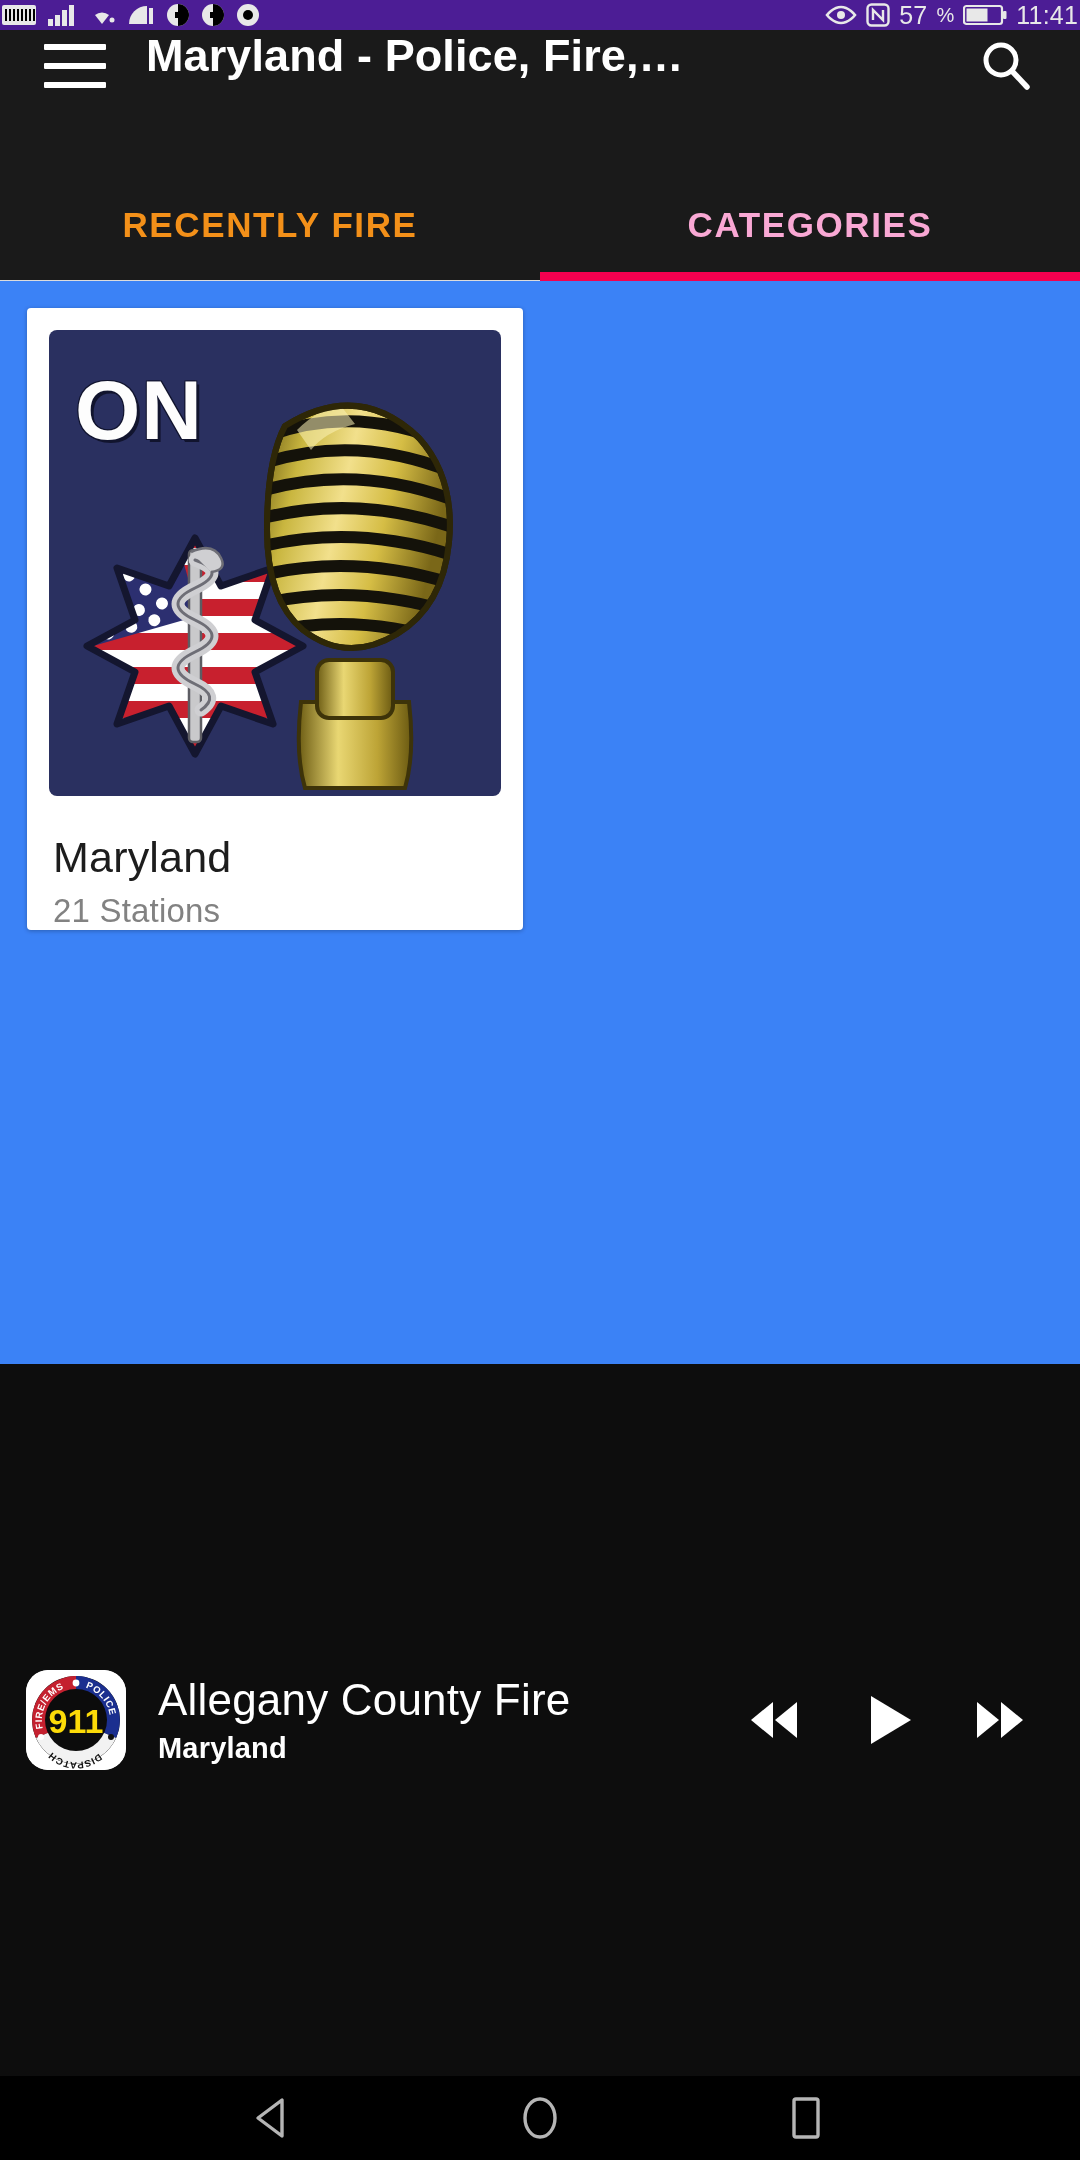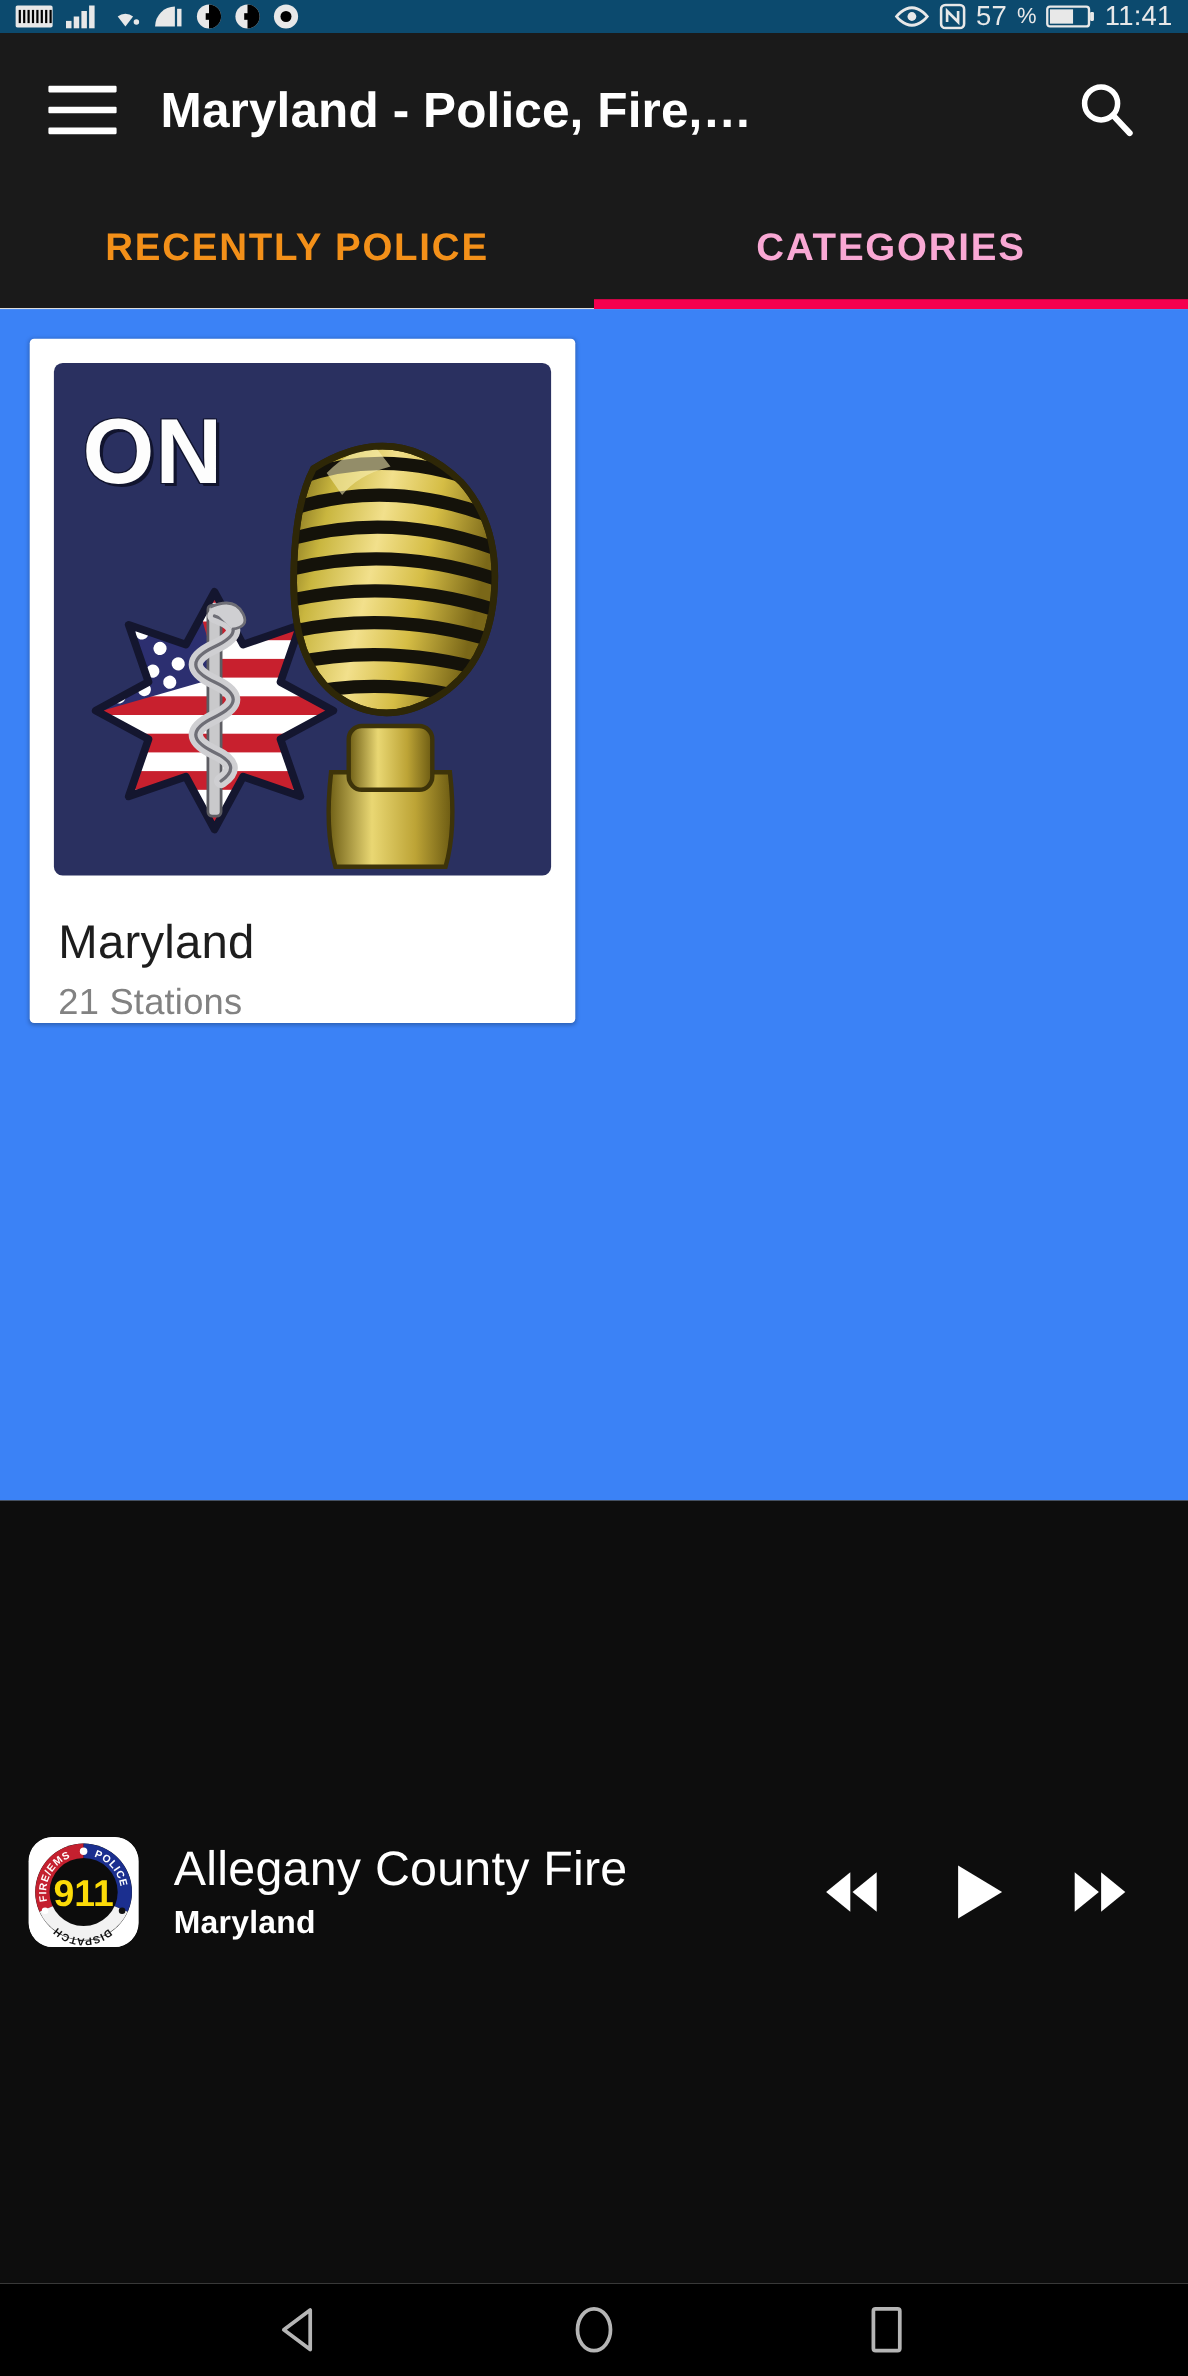--- a/index.html
+++ b/index.html
@@ -7,33 +7,33 @@
     width:1080px; height:2160px;
     background:#000;
     font-family:"Liberation Sans", sans-serif;
     overflow:hidden;
   }
   .screen { position:relative; width:1080px; height:2160px; background:#dcdcdc; }
 
   
   .status-bar {
     position:absolute; left:0; top:0; width:1080px; height:30px;
-    background:#0c4a6e; color:#e8e8e8;
-    display:flex; align-items:center; padding:0 14px;
+    background:#4c1d95; color:#e8e8e8;
+    display:flex; align-items:center; padding:0 2px;
   }
   .status-left { display:flex; align-items:center; gap:11px; height:30px; }
   .status-right { margin-left:auto; display:flex; align-items:center; gap:9px; height:30px; }
   .sicon { display:block; }
   .status-text { font-size:25px; line-height:30px; letter-spacing:.2px; font-weight:400; }
   .pct { font-size:20px; line-height:30px; }
 
   
   .appbar {
     position:absolute; left:0; top:30px; width:1080px; height:140px;
-    background:#1a1a1a; display:flex; align-items:center;
+    background:#1a1a1a; display:flex; align-items:flex-start;
   }
   .hamburger { width:96px; margin-left:32px; display:flex; flex-direction:column;
                justify-content:center; gap:13px; cursor:pointer; padding:14px 12px; }
   .hamburger i { display:block; height:6px; background:#fff; border-radius:1px; width:62px; }
   .appbar-title {
     color:#fff; font-size:45px; font-weight:700; letter-spacing:.1px;
     margin-left:18px; white-space:nowrap; overflow:hidden;
     max-width:640px;
   }
   .search-btn { margin-left:auto; margin-right:38px; width:72px; height:72px;
@@ -200,21 +200,21 @@
     <div class="search-btn">
       <svg width="60" height="60" viewBox="0 0 60 60">
         <circle cx="25" cy="24" r="15" fill="none" stroke="#ffffff" stroke-width="5"></circle>
         <line x1="36" y1="35" x2="51" y2="51" stroke="#ffffff" stroke-width="5.5" stroke-linecap="round"></line>
       </svg>
     </div>
   </div>
 
   <div class="tabs">
     <div class="tab active-orange">
-      <span>RECENTLY POLICE</span>
+      <span>RECENTLY FIRE</span>
     </div>
     <div class="tab inactive">
       <span>CATEGORIES</span>
     </div>
   </div>
   <div class="tab-indicator"></div>
 
   <div class="content">
 
     <div class="card">

